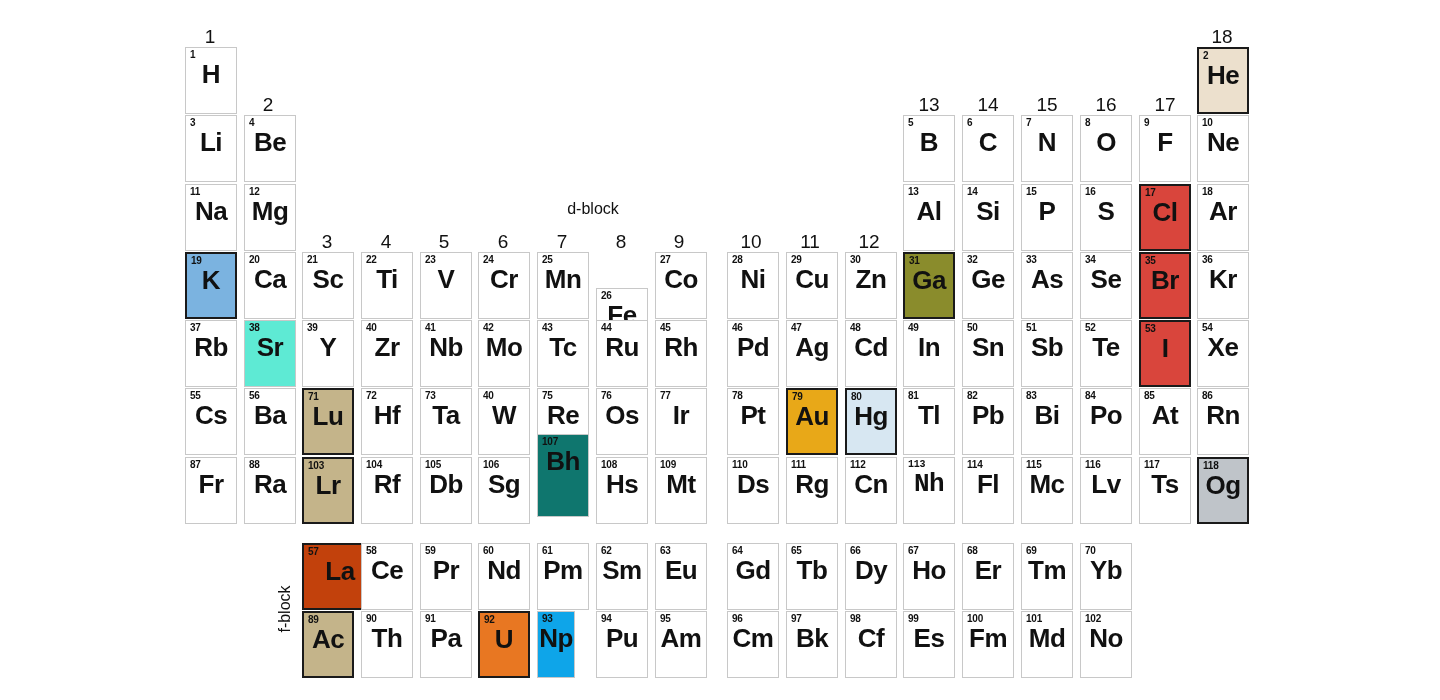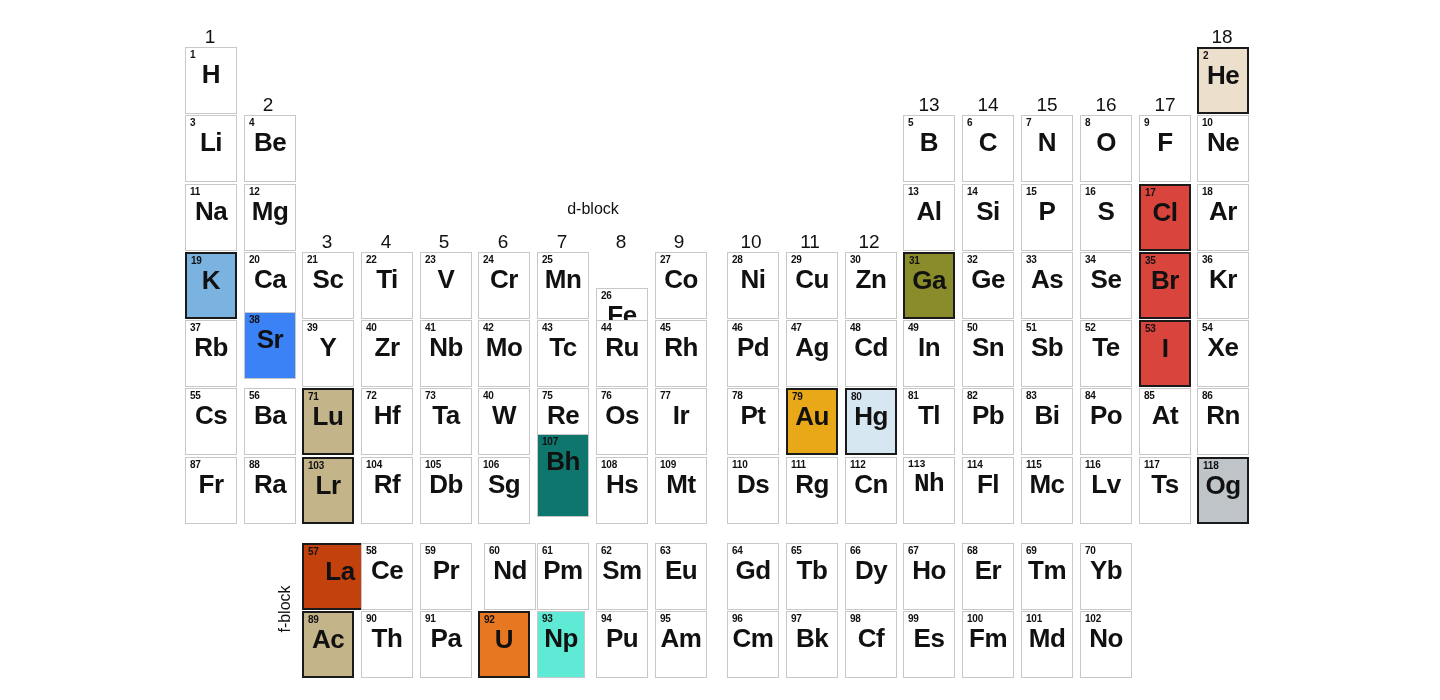--- a/index.html
+++ b/index.html
@@ -218,21 +218,21 @@
       <span class="sym">Br</span>
     </div>
     <div class="cell" style="left: 1197px; top: 252px; width: 52px; height: 67px; background: rgb(255, 255, 255);">
       <span class="num">36</span>
       <span class="sym">Kr</span>
     </div>
     <div class="cell" style="left: 185px; top: 320px; width: 52px; height: 67px; background: rgb(255, 255, 255);">
       <span class="num">37</span>
       <span class="sym">Rb</span>
     </div>
-    <div class="cell" style="left: 244px; top: 312px; width: 52px; height: 67px; background: #3b82f6;">
+    <div class="cell" style="left: 244px; top: 320px; width: 52px; height: 67px; background: #5eead4;">
       <span class="num">38</span>
       <span class="sym">Sr</span>
     </div>
     <div class="cell" style="left: 302px; top: 320px; width: 52px; height: 67px; background: rgb(255, 255, 255);">
       <span class="num">39</span>
       <span class="sym">Y</span>
     </div>
     <div class="cell" style="left: 361px; top: 320px; width: 52px; height: 67px; background: rgb(255, 255, 255);">
       <span class="num">40</span>
       <span class="sym">Zr</span>
@@ -442,21 +442,21 @@
       <span class="sym">La</span>
     </div>
     <div class="cell" style="left: 361px; top: 543px; width: 52px; height: 67px; background: rgb(255, 255, 255);">
       <span class="num">58</span>
       <span class="sym">Ce</span>
     </div>
     <div class="cell" style="left: 420px; top: 543px; width: 52px; height: 67px; background: rgb(255, 255, 255);">
       <span class="num">59</span>
       <span class="sym">Pr</span>
     </div>
-    <div class="cell" style="left: 478px; top: 543px; width: 52px; height: 67px; background: rgb(255, 255, 255); margin-left: 6px;">
+    <div class="cell" style="left: 478px; top: 543px; width: 52px; height: 67px; background: rgb(255, 255, 255);">
       <span class="num">60</span>
       <span class="sym">Nd</span>
     </div>
     <div class="cell" style="left: 537px; top: 543px; width: 52px; height: 67px; background: rgb(255, 255, 255);">
       <span class="num">61</span>
       <span class="sym">Pm</span>
     </div>
     <div class="cell" style="left: 596px; top: 543px; width: 52px; height: 67px; background: rgb(255, 255, 255);">
       <span class="num">62</span>
       <span class="sym">Sm</span>
@@ -502,21 +502,21 @@
       <span class="sym">Th</span>
     </div>
     <div class="cell" style="left: 420px; top: 611px; width: 52px; height: 67px; background: rgb(255, 255, 255);">
       <span class="num">91</span>
       <span class="sym">Pa</span>
     </div>
     <div class="cell hl" style="left: 478px; top: 611px; width: 52px; height: 67px; background: rgb(232, 119, 34);">
       <span class="num">92</span>
       <span class="sym">U</span>
     </div>
-    <div class="cell" style="left: 537px; top: 611px; width: 48px; height: 67px; background: #5eead4;">
+    <div class="cell" style="left: 537px; top: 611px; width: 38px; height: 67px; background: #0ea5e9;">
       <span class="num">93</span>
       <span class="sym">Np</span>
     </div>
     <div class="cell" style="left: 596px; top: 611px; width: 52px; height: 67px; background: rgb(255, 255, 255);">
       <span class="num">94</span>
       <span class="sym">Pu</span>
     </div>
     <div class="cell" style="left: 655px; top: 611px; width: 52px; height: 67px; background: rgb(255, 255, 255);">
       <span class="num">95</span>
       <span class="sym">Am</span>

